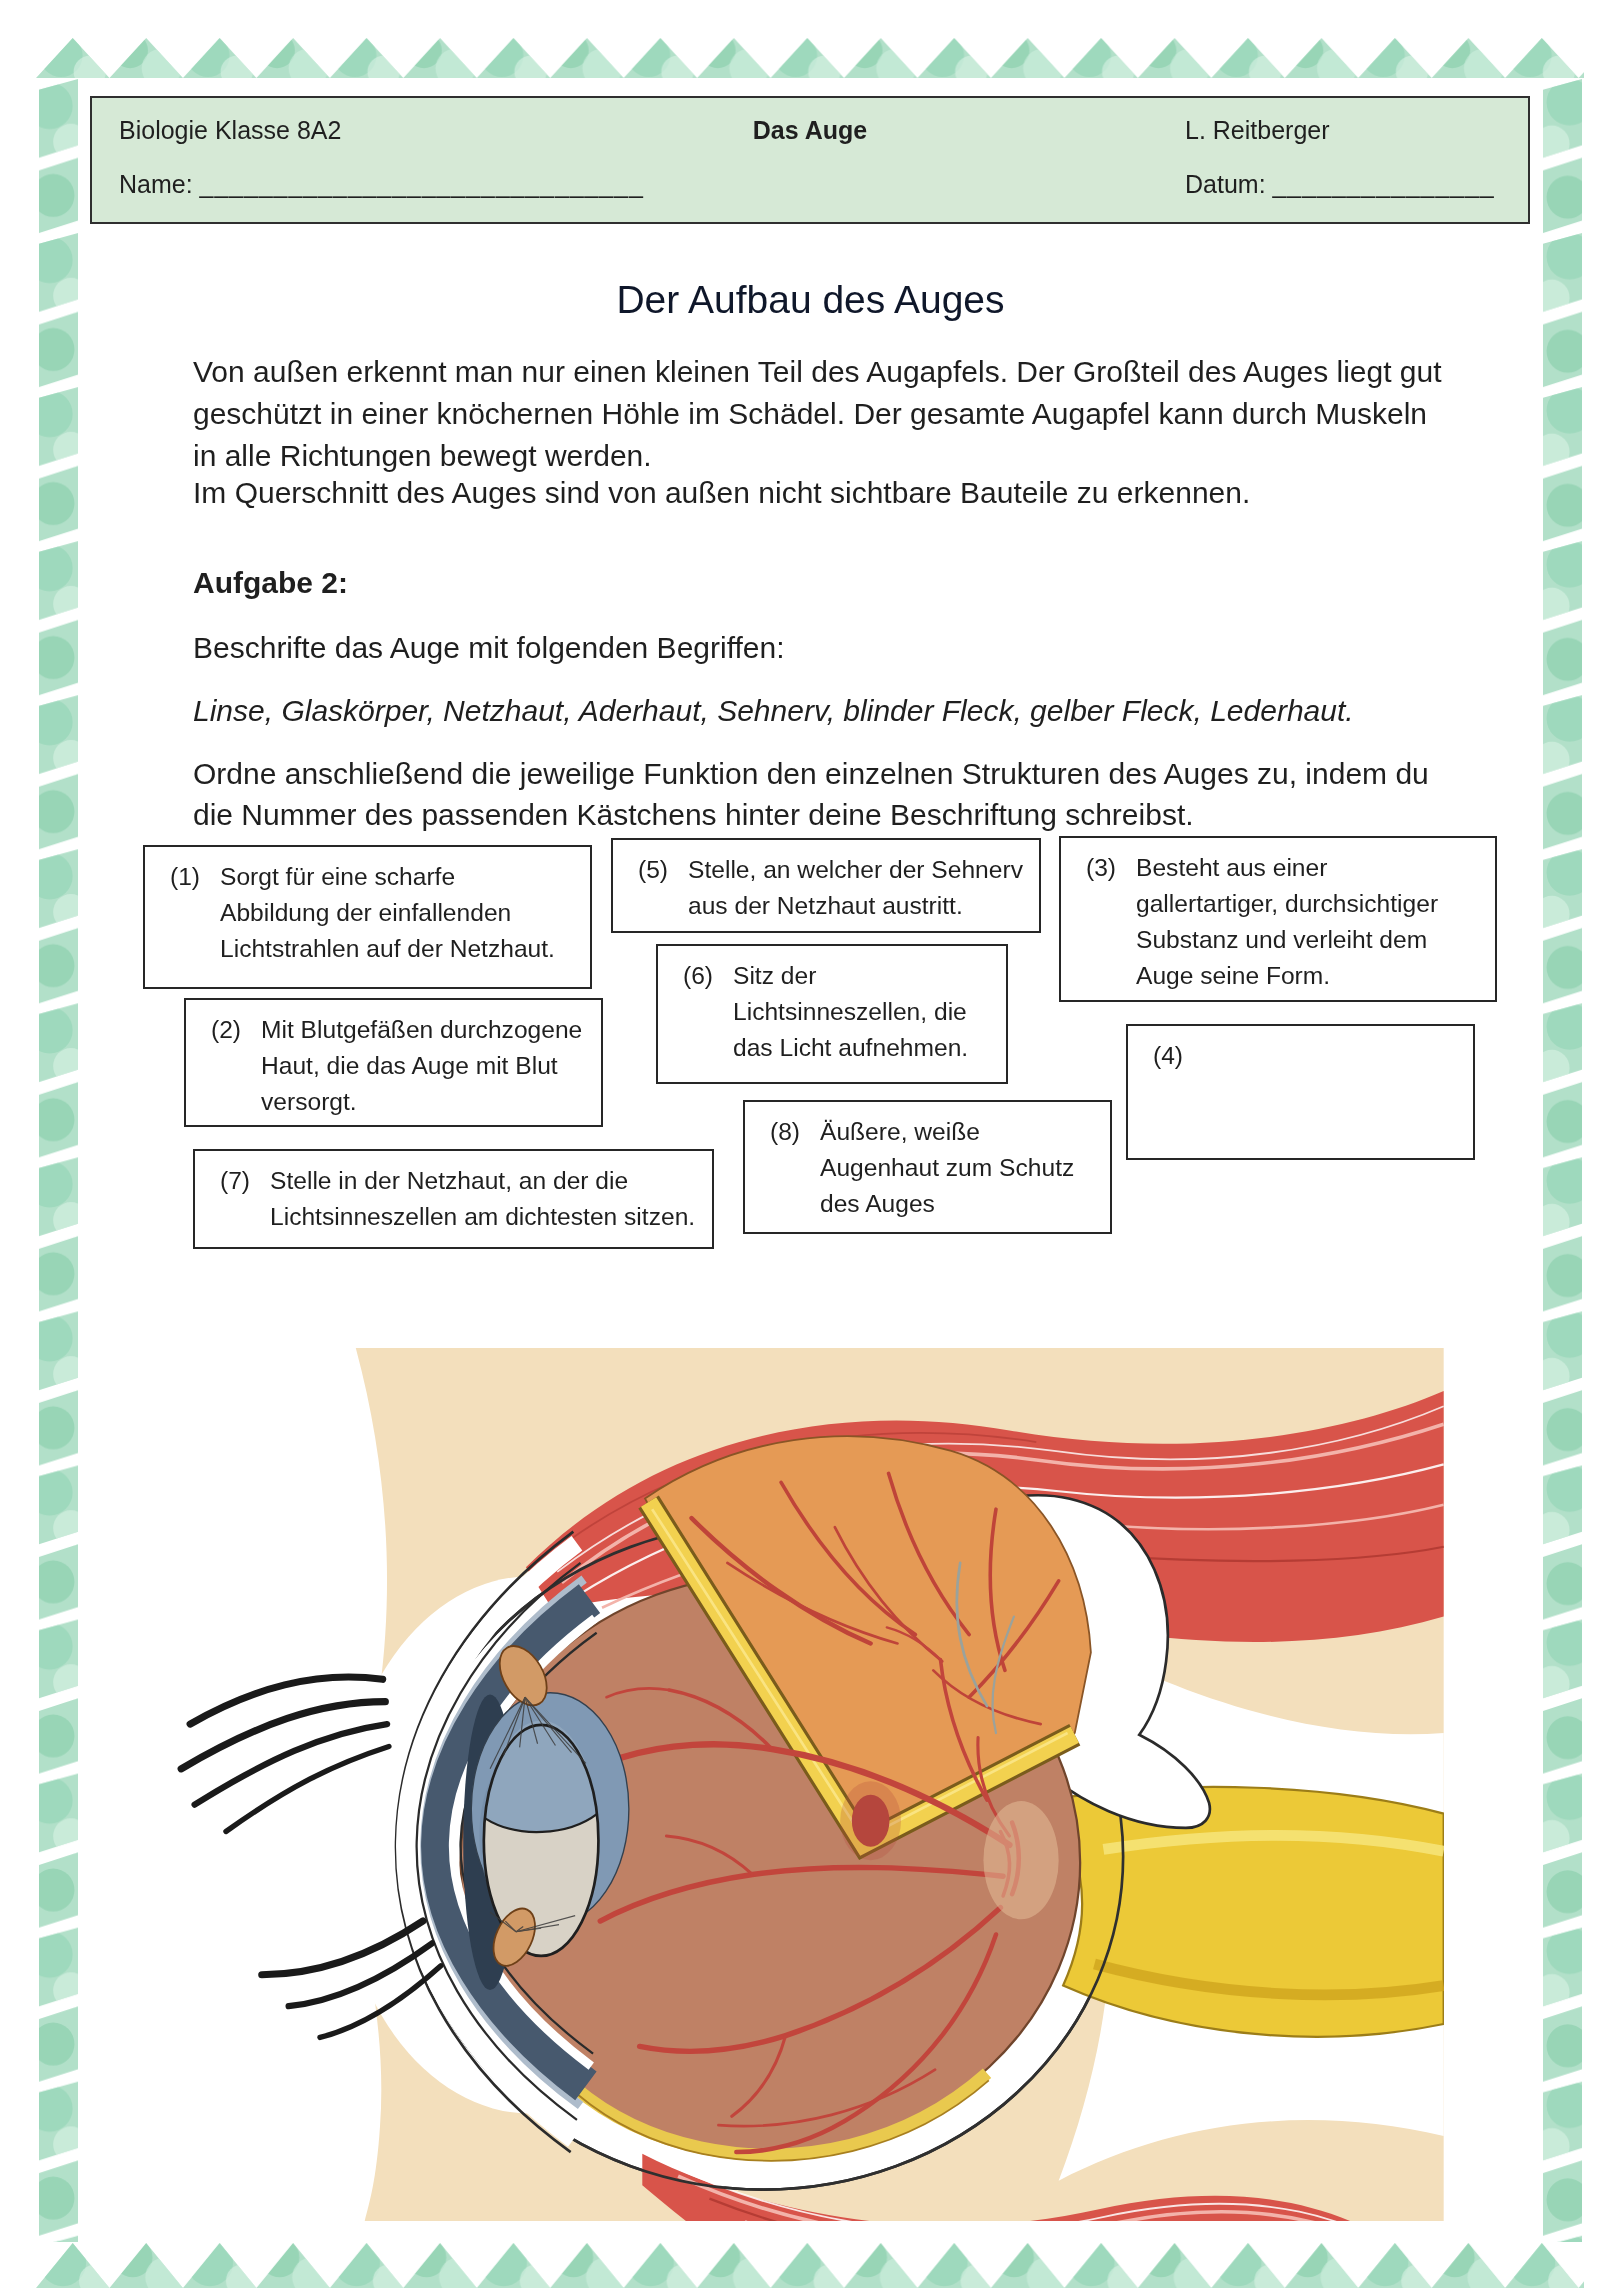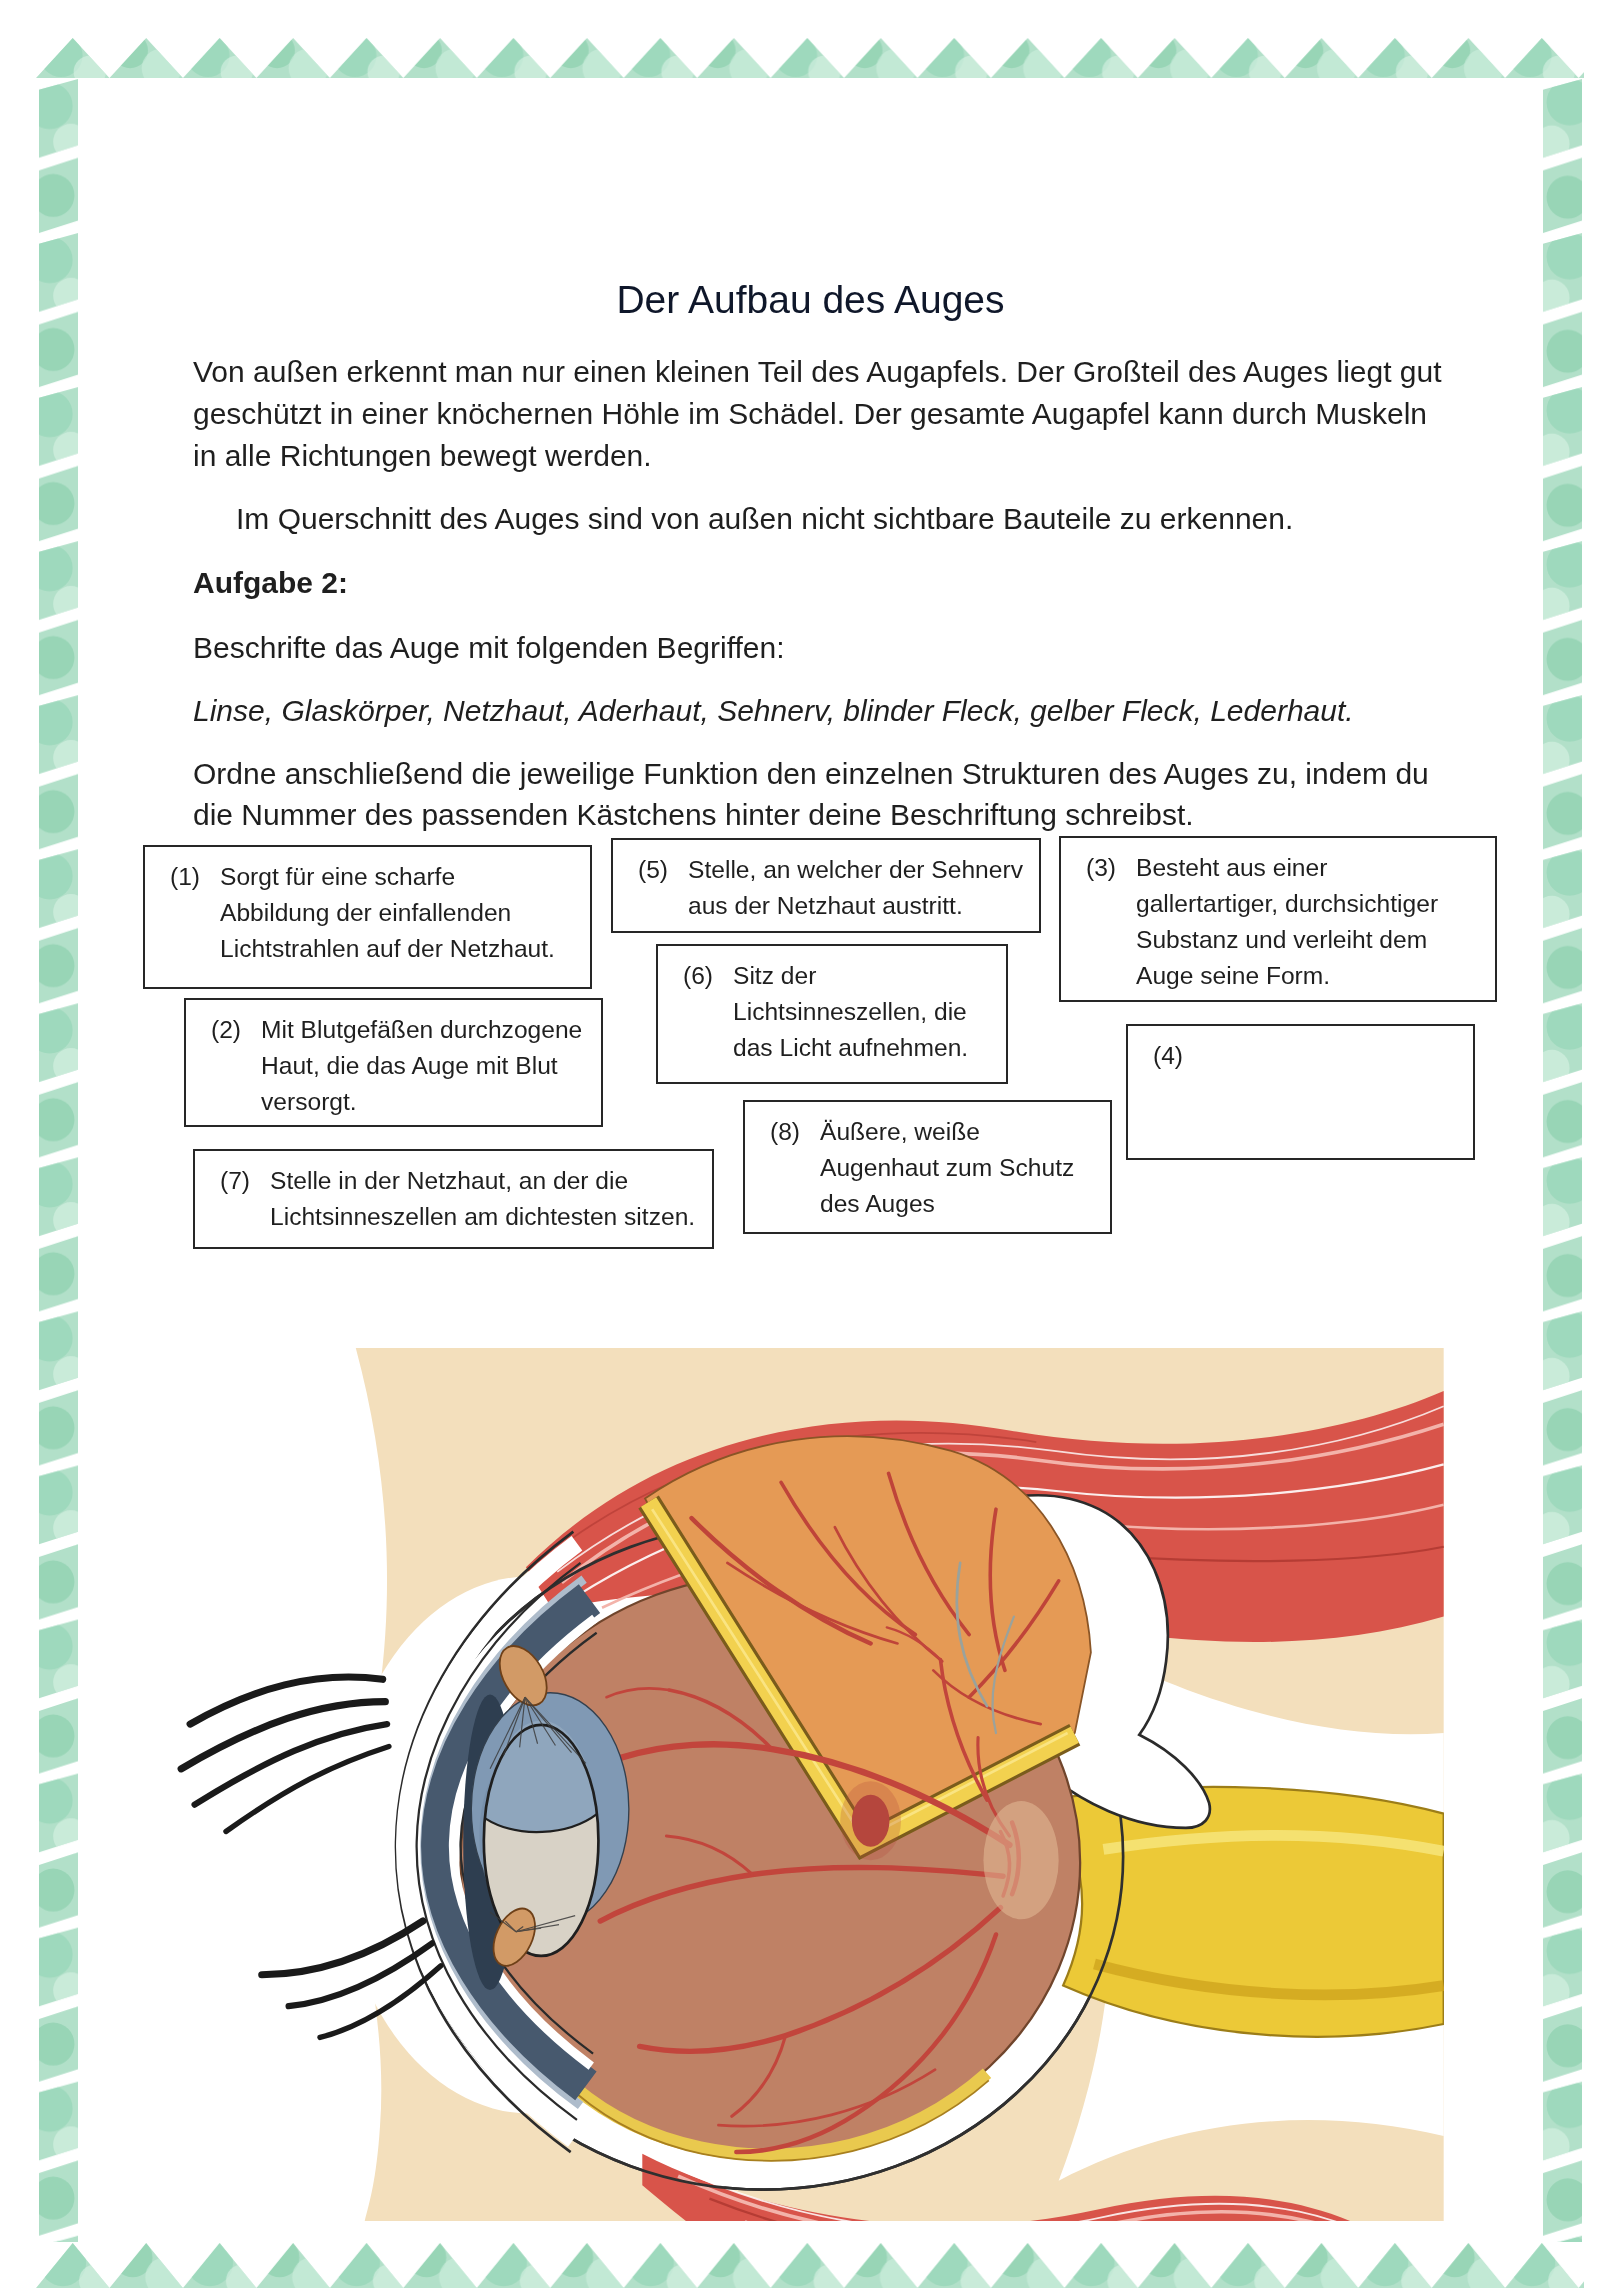--- a/index.html
+++ b/index.html
@@ -27,21 +27,21 @@
   .hdr-name{position:absolute;left:0;}
   .hdr-datum{position:absolute;left:1066px;}
   .blank{letter-spacing:0.9px;}
   
   .title{
     position:absolute;left:94px;right:94px;top:278px;text-align:center;
     font-size:39px;font-weight:400;color:#0f172a;
   }
   .bodytext{position:absolute;left:193px;width:1254px;font-size:30px;line-height:42px;white-space:pre-line;}
   .p1{top:351px;}
-  .p2{top:498px;margin-left:43px;}
+  .p2{top:472px;}
   .aufgabe{top:562px;font-weight:700;}
   .line1{top:627px;}
   .terms{top:690px;font-style:italic;}
   .line2{top:753px;line-height:41px;}
   
   .fbox{
     position:absolute;background:#ffffff;border:2.7px solid #262626;box-sizing:border-box;
     display:flex;align-items:flex-start;padding:11.6px 10.7px 0 25px;
     font-size:24.6px;line-height:36px;
   }
@@ -130,20 +130,31 @@
           <rect width="44" height="172" fill="#b2e0c9"></rect>
           <circle cx="30" cy="26" r="26" fill="#8ed3b3" opacity="0.55"></circle>
           <circle cx="10" cy="72" r="20" fill="#d9f2e5" opacity="0.6"></circle>
           <circle cx="28" cy="132" r="24" fill="#79c7a1" opacity="0.45"></circle>
         </g>
       </pattern>
     </defs>
     <rect width="44" height="2415" fill="url(#pright)"></rect>
   </svg>
 
+  <div class="hdr">
+    <div class="hdr-row1">
+      <span class="hdr-course">Biologie Klasse 8A2</span>
+      <span class="hdr-title">Das Auge</span>
+      <span class="hdr-teacher">L. Reitberger</span>
+    </div>
+    <div class="hdr-row2">
+      <span class="hdr-name"><span>Name:</span> <span class="blank">______________________________</span></span>
+      <span class="hdr-datum"><span>Datum:</span> <span class="blank">_______________</span></span>
+    </div>
+  </div>
 
   <div class="title">Der Aufbau des Auges</div>
   <div class="bodytext p1">Von außen erkennt man nur einen kleinen Teil des Augapfels.  Der Großteil des Auges liegt gut
 geschützt in einer knöchernen Höhle im Schädel. Der gesamte Augapfel kann durch Muskeln
 in alle Richtungen bewegt werden.</div>
   <div class="bodytext p2">Im Querschnitt des Auges sind von außen nicht sichtbare Bauteile zu erkennen.</div>
   <div class="bodytext aufgabe">Aufgabe 2:</div>
   <div class="bodytext line1">Beschrifte das Auge mit folgenden Begriffen:</div>
   <div class="bodytext line2">Ordne anschließend die jeweilige Funktion den einzelnen Strukturen des Auges zu, indem du
 die Nummer des passenden Kästchens hinter deine Beschriftung schreibst.</div>

